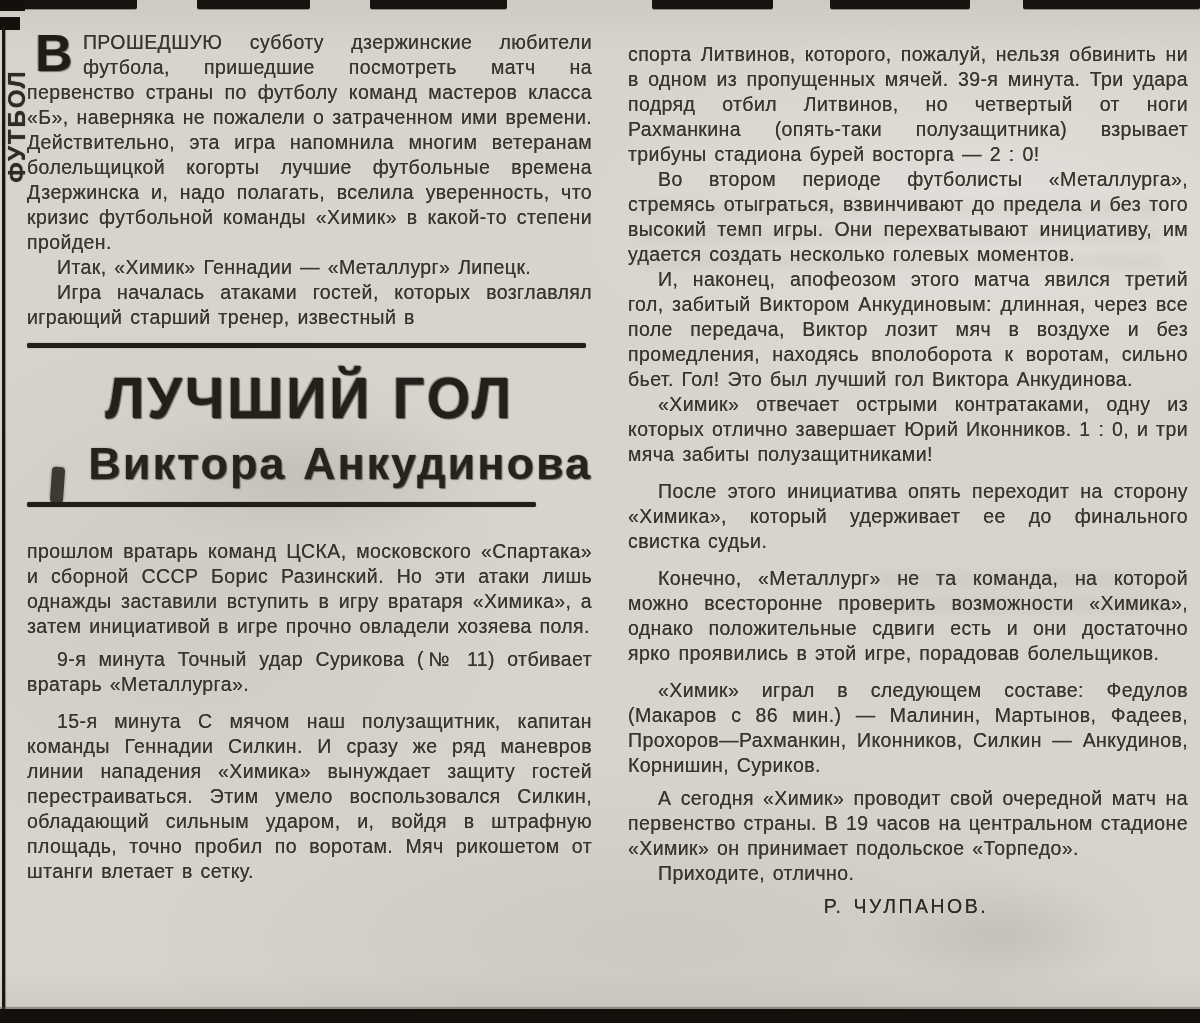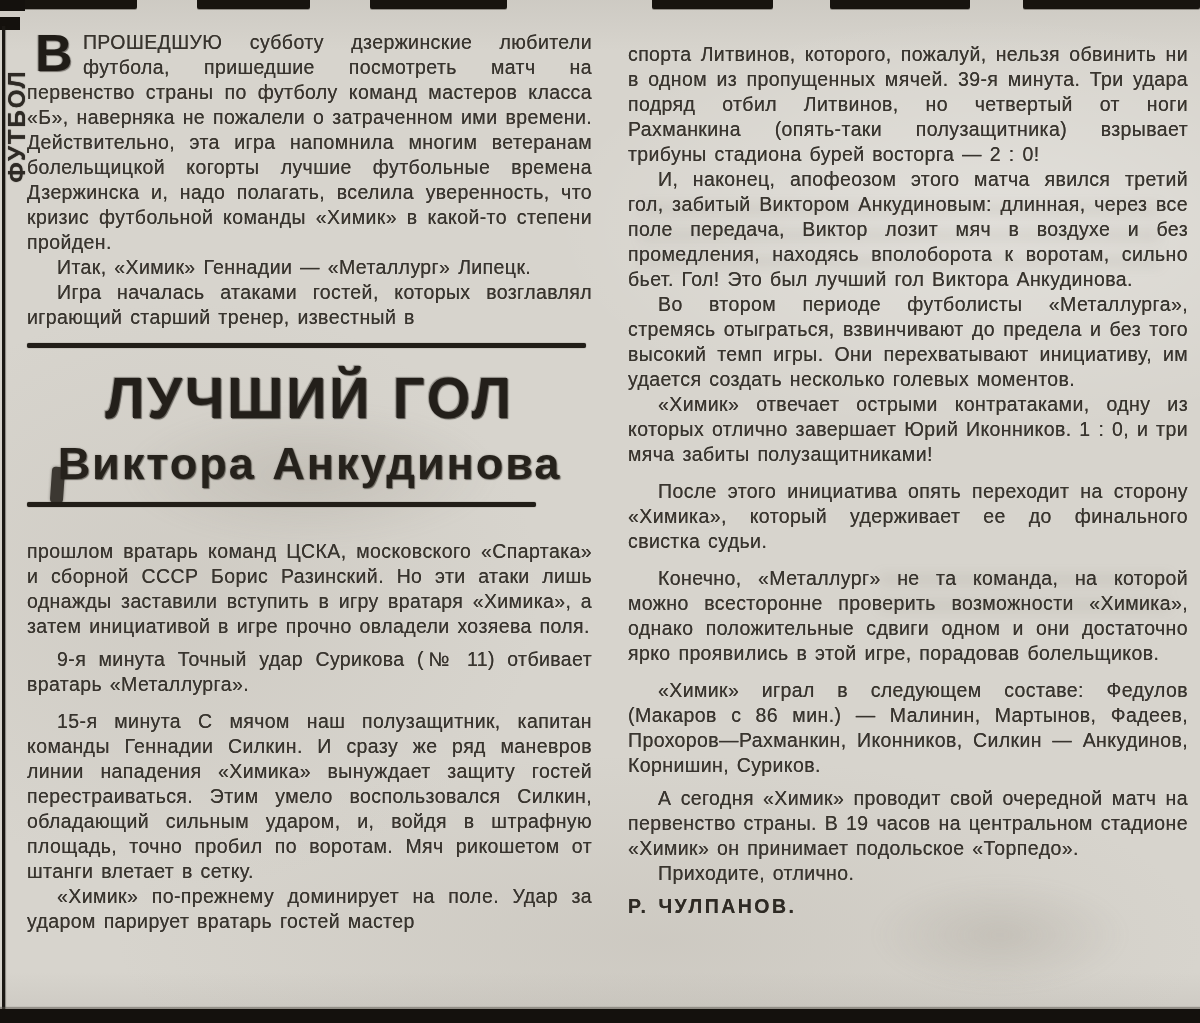--- a/index.html
+++ b/index.html
@@ -50,25 +50,25 @@
   .hrule{height:5px;background:#221e18;border-radius:2px;box-shadow:0 0 1px rgba(34,30,24,.8);}
   .hrule-top{width:99%;}
   .hrule-bottom{width:90%;margin-top:16px;}
   .hl1{
     margin:22px 0 0 0;text-align:center;font-size:57px;line-height:1;
     font-weight:bold;color:#231f1a;letter-spacing:3px;
     text-shadow:1px 1px 1px rgba(35,31,26,.6), -1px -1px 1px rgba(35,31,26,.35), 0 0 2px rgba(35,31,26,.3);
     transform:scaleX(.98);
   }
   .hl2{
-    margin:14px 0 0 0;text-align:center;font-size:45px;line-height:1;
+    margin:14px 0 0 0;text-align:right;font-size:45px;line-height:1;
     font-weight:bold;color:#262farse21c;color:#26221c;letter-spacing:2px;
     text-shadow:1px 1px 1px rgba(38,34,28,.55), 0 0 2px rgba(38,34,28,.3);
   }
-  .byline{text-align:left;font-weight:bold;letter-spacing:2.5px;margin-top:8px !important;padding-right:4px;color:#2e2a24;}
+  .byline{text-align:center;font-weight:normal;letter-spacing:2.5px;margin-top:8px !important;padding-right:4px;color:#2e2a24;}
   
   .ink-blob{position:absolute;left:51px;top:467px;width:13px;height:36px;background:#2c2822;border-radius:4px;transform:rotate(4deg);box-shadow:0 0 3px rgba(44,40,34,.6);opacity:.9;}
   
   .ghost{position:absolute;filter:blur(6px);pointer-events:none;}
   .ghost-lines{background:repeating-linear-gradient(180deg, rgba(128,120,108,.13) 0 9px, rgba(0,0,0,0) 9px 26px);}
   .ghost-soft{background:radial-gradient(ellipse closest-side, rgba(130,122,110,.18), rgba(0,0,0,0) 75%);}
   
   .bottom-bar{position:absolute;left:0;right:0;top:1009px;height:14px;background:#14110d;box-shadow:0 -2px 1px rgba(90,85,78,.5);}
 </style>
 </head>
@@ -102,30 +102,29 @@
     <div class="headline-block">
       <div class="hrule hrule-top"></div>
       <h1 class="hl1">ЛУЧШИЙ ГОЛ</h1>
       <h2 class="hl2">Виктора Анкудинова</h2>
       <div class="hrule hrule-bottom"></div>
     </div>
 
     <p class="cont">прошлом вратарь команд ЦСКА, московского «Спартака» и сборной СССР Борис Разинский. Но эти атаки лишь однажды заставили вступить в игру вратаря «Химика», а затем инициативой в игре прочно овладели хозяева поля.</p>
     <p class="indent gap-sm">9-я минута Точный удар Сурикова (№ 11) отбивает вратарь «Металлурга».</p>
     <p class="indent gap">15-я минута С мячом наш полузащитник, капитан команды Геннадии Силкин. И сразу же ряд маневров линии нападения «Химика» вынуждает защиту гостей перестраиваться. Этим умело воспользовался Силкин, обладающий сильным ударом, и, войдя в штрафную площадь, точно пробил по воротам. Мяч рикошетом от штанги влетает в сетку.</p>
-    <p class="indent">«Химик» по-прежнему доминирует на поле. Удар за ударом парирует вратарь гостей мастер</p>
   </div>
 
   <div class="col col-right">
     <p class="cont">спорта Литвинов, которого, пожалуй, нельзя обвинить ни в одном из пропущенных мячей. 39-я минута. Три удара подряд отбил Литвинов, но четвертый от ноги Рахманкина (опять-таки полузащитника) взрывает трибуны стадиона бурей восторга — 2 : 0!</p>
+    <p class="indent">Во втором периоде футболисты «Металлурга», стремясь отыграться, взвинчивают до предела и без того высокий темп игры. Они перехватывают инициативу, им удается создать несколько голевых моментов.</p>
     <p class="indent">И, наконец, апофеозом этого матча явился третий гол, забитый Виктором Анкудиновым: длинная, через все поле передача, Виктор лозит мяч в воздухе и без промедления, находясь вполоборота к воротам, сильно бьет. Гол! Это был лучший гол Виктора Анкудинова.</p>
-    <p class="indent">Во втором периоде футболисты «Металлурга», стремясь отыграться, взвинчивают до предела и без того высокий темп игры. Они перехватывают инициативу, им удается создать несколько голевых моментов.</p>
     <p class="indent">«Химик» отвечает острыми контратаками, одну из которых отлично завершает Юрий Иконников. 1 : 0, и три мяча забиты полузащитниками!</p>
     <p class="indent gap">После этого инициатива опять переходит на сторону «Химика», который удерживает ее до финального свистка судьи.</p>
-    <p class="indent gap">Конечно, «Металлург» не та команда, на которой можно всесторонне проверить возможности «Химика», однако положительные сдвиги одном и они достаточно ярко проявились в этой игре, порадовав болельщиков.</p>
+    <p class="indent gap">Конечно, «Металлург» не та команда, на которой можно всесторонне проверить возможности «Химика», однако положительные сдвиги есть и они достаточно ярко проявились в этой игре, порадовав болельщиков.</p>
     <p class="indent gap">«Химик» играл в следующем составе: Федулов (Макаров с 86 мин.) — Малинин, Мартынов, Фадеев, Прохоров—Рахманкин, Иконников, Силкин — Анкудинов, Корнишин, Суриков.</p>
     <p class="indent gap-sm">А сегодня «Химик» проводит свой очередной матч на первенство страны. В 19 часов на центральном стадионе «Химик» он принимает подольское «Торпедо».</p>
     <p class="indent">Приходите, отлично.</p>
     <p class="byline">Р. ЧУЛПАНОВ.</p>
   </div>
 
   <div class="bottom-bar"></div>
 </div>
 
 </body></html>

